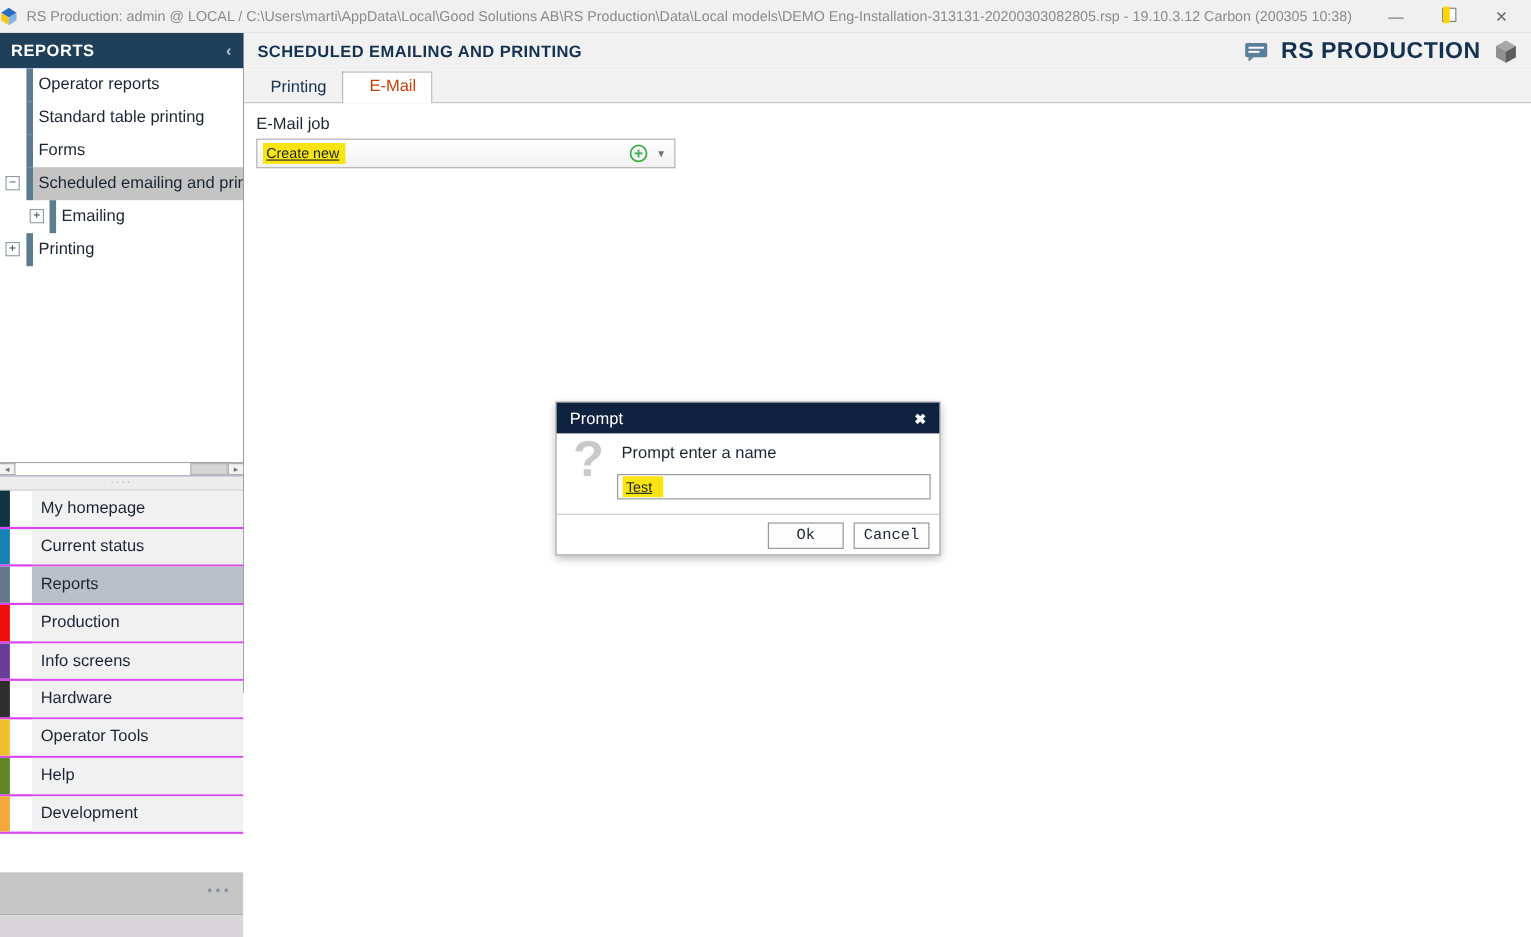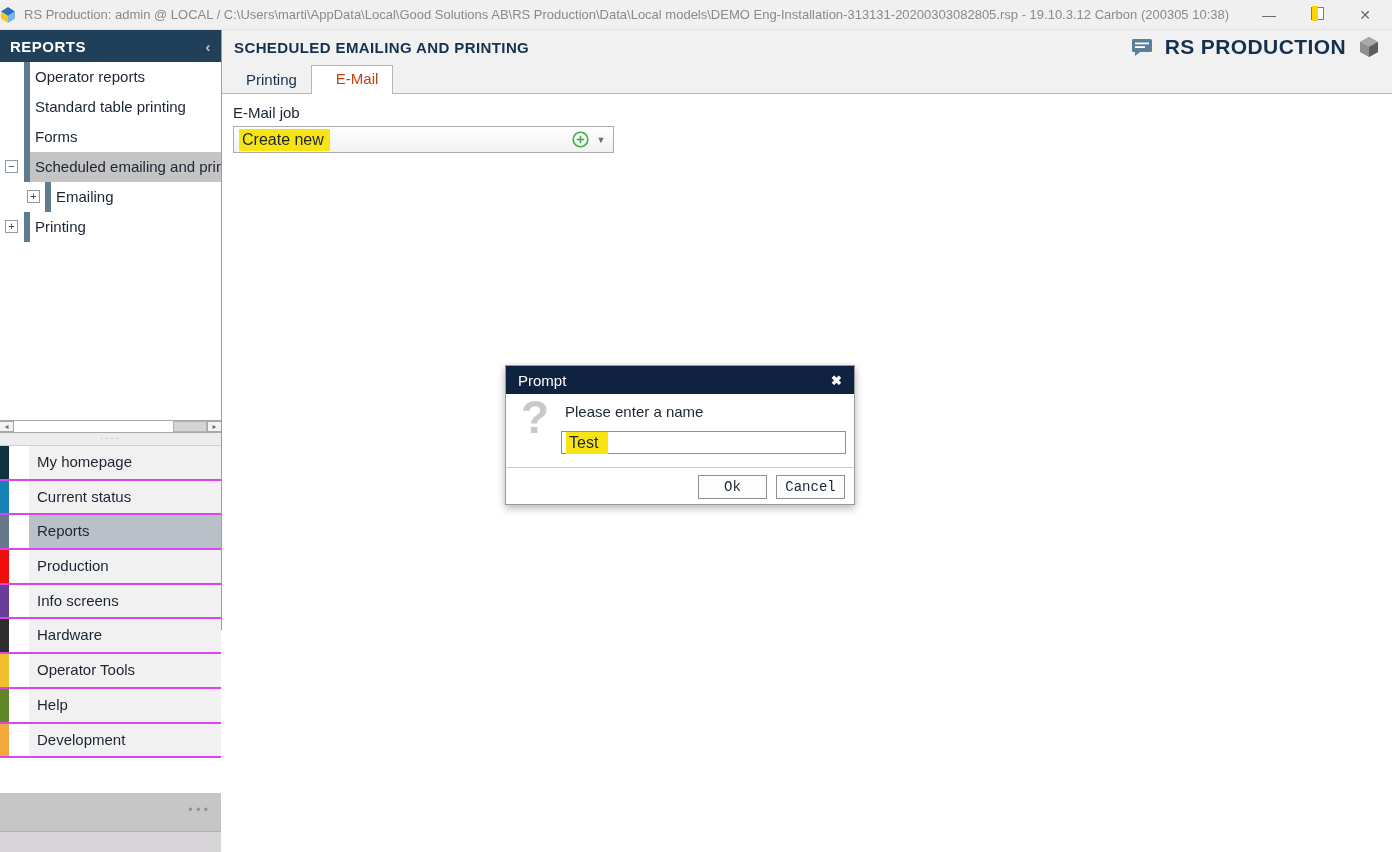--- a/index.html
+++ b/index.html
@@ -70,21 +70,21 @@
   .tabstrip { height:30px; background:#f1f1f1; border-bottom:1px solid #b5b5b5; display:flex;
               align-items:flex-end; padding-left:10px; }
   .tab { font-size:15px; padding:4px 14px 5px 14px; color:#15304e; cursor:pointer; }
   .tab.active { background:#fff; border:1px solid #b5b5b5; border-bottom:none; color:#c2410c;
                 margin-bottom:-1px; padding-bottom:7px;padding-left:24px; }
 
   .content { position:relative; height:758px; background:#fff; }
   .field-label { position:absolute; left:11px; top:10px; font-size:15px; color:#1b2533; }
   .combo { position:absolute; left:11px; top:32px; width:381px; height:27px; border:1px solid #ababab;
            background:linear-gradient(#ffffff,#f1f1f1); display:flex; align-items:center; padding-left:5px; cursor:pointer; }
-  .hl { background:#f8e412; color:#1b2533; font-size:16px; padding:2px 10px 2px 3px; }
+  .hl { background:#f8e412; color:#1b2533; font-size:13px; padding:2px 10px 2px 3px;text-decoration:underline; }
   .combo .hl { padding:2px 6px 2px 3px; }
   .combo-icons { margin-left:auto; display:flex; align-items:center; }
   .add-icon { width:17px; height:17px; display:block; }
   .caret { width:24px; text-align:center; color:#707070; font-size:9px; cursor:pointer; }
 
   
   .dialog { position:absolute; left:505px; top:365px; width:350px; height:140px; background:#fff;
             border:1px solid #9a9a9a; box-shadow:0 3px 8px rgba(0,0,0,.3); }
   .dlg-title { height:28px; background:#0f2340; color:#fff; display:flex; align-items:center;
                padding:0 12px; font-size:15px; }
@@ -249,21 +249,21 @@
   </div>
 </div>
 
 <div class="dialog">
   <div class="dlg-title">
     <span>Prompt</span>
     <span class="dlg-close">✖</span>
   </div>
   <div class="dlg-body">
     <span class="q-glyph">?</span>
-    <span class="dlg-msg">Please enter a name</span>
+    <span class="dlg-msg">Prompt enter a name</span>
     <div class="dlg-input">
       <span class="hl">Test</span>
     </div>
   </div>
   <div class="dlg-footer">
     <button class="dlg-btn">Ok</button>
     <button class="dlg-btn">Cancel</button>
   </div>
 </div>
 

